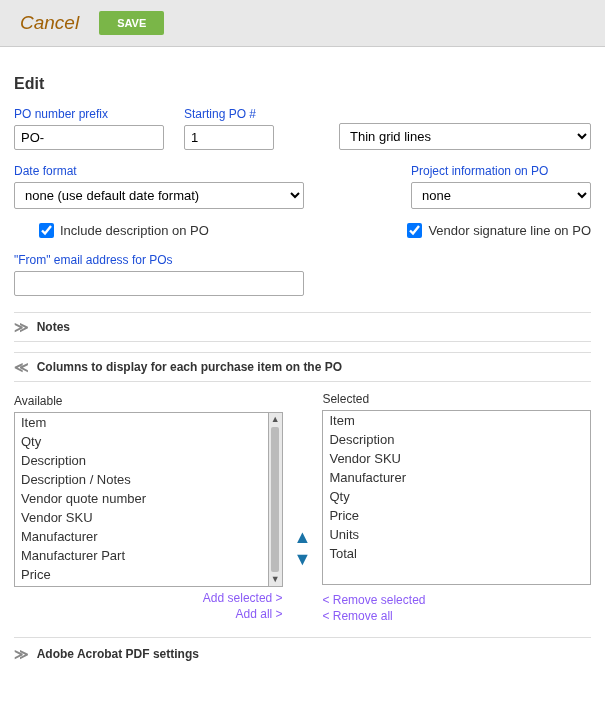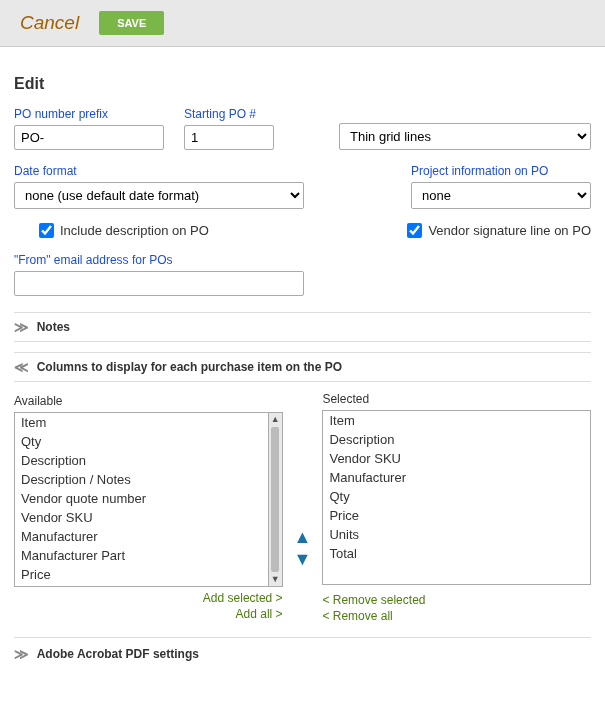--- a/index.html
+++ b/index.html
@@ -207,21 +207,21 @@
 
     .scroll-thumb {
       flex: 1;
       background: #bbb;
       width: 8px;
       margin: 2px 0;
       border-radius: 2px;
     }
 
     .action-link {
-      color: #4d7c0f;
+      color: #8b5cf6;
       text-decoration: none;
       font-size: 12px;
       cursor: pointer;
       white-space: nowrap;
     }
 
     .right-arrows {
       display: flex;
       flex-direction: column;
       align-items: center;

